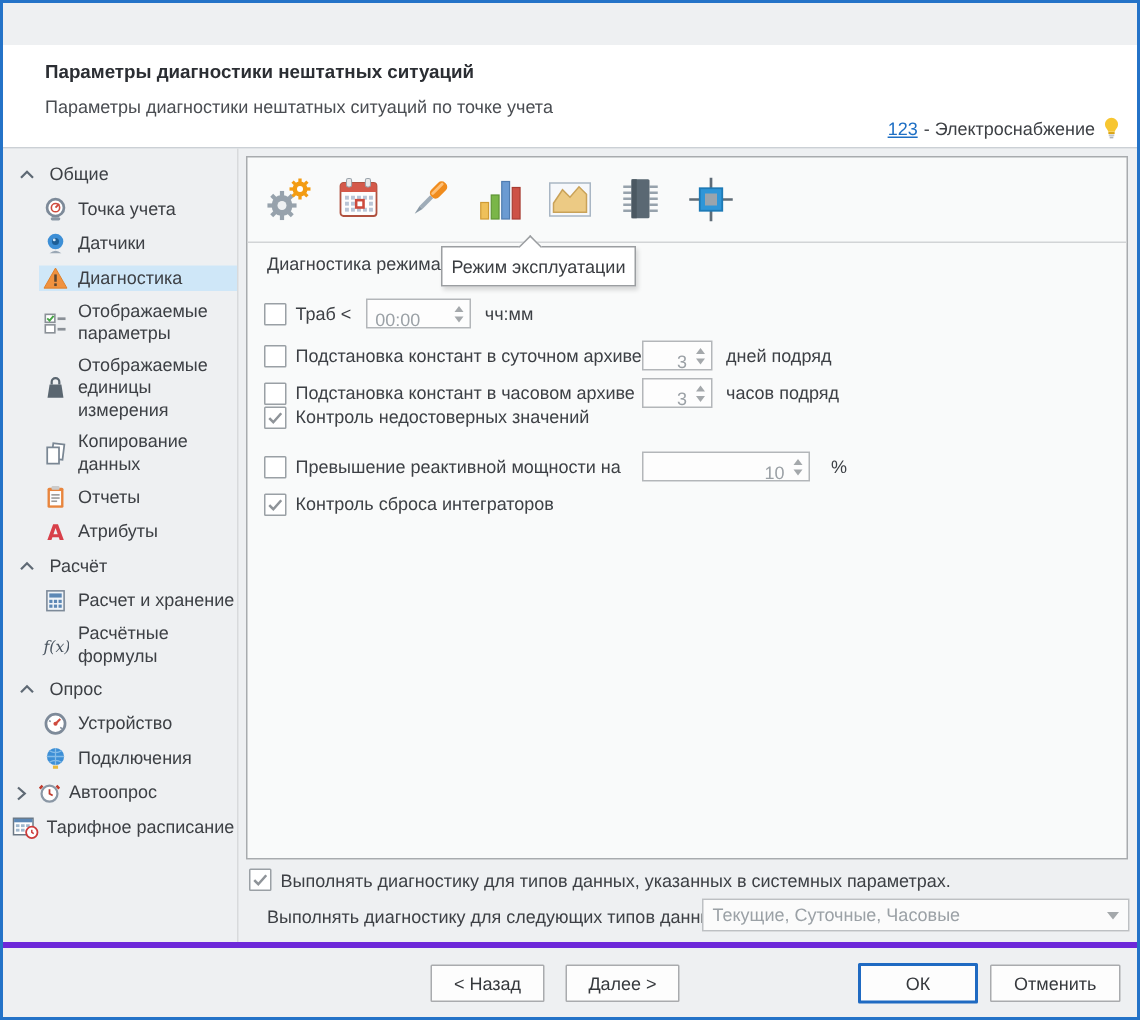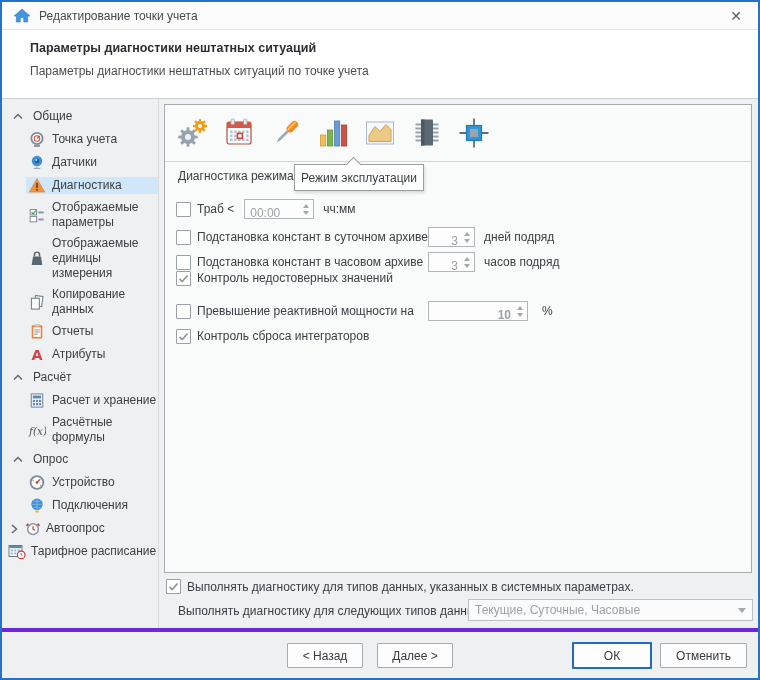--- a/index.html
+++ b/index.html
@@ -51,21 +51,21 @@
   .cb-row{position:absolute;left:11px;display:flex;align-items:center;height:20px;}
   .checkbox{width:13px;height:13px;box-sizing:content-box;border:1px solid #9aa0a5;background:#ffffff;
     border-radius:1px;flex:0 0 13px;position:relative;cursor:pointer;}
   .checkbox svg{position:absolute;left:1px;top:2px;width:11px;height:10px;}
   .cb-label{margin-left:6px;font-size:12px;white-space:nowrap;}
   .row-1 .cb-label,.row-2 .cb-label,.row-4 .cb-label{width:225px;}
   .spin{height:20px;box-sizing:border-box;border:1px solid #b3b6b9;background:#fdfdfd;
     display:flex;align-items:center;margin-left:6px;}
   .row-0 .spin{width:70px;margin-left:10px;}
   .row-1 .spin,.row-2 .spin{width:47px;}
-  .row-4 .spin{width:100px;font-weight:bold;}
+  .row-4 .spin{width:112px;}
   .spin .val{flex:1;font-size:12px;color:#9ba1a6;text-align:right;padding-right:3px;margin-top:8px;}
   .row-0 .spin .val{text-align:left;padding-left:5px;padding-right:0;}
   .arrows{width:12px;display:flex;flex-direction:column;align-items:center;gap:3px;padding-right:1px;}
   .arrow-up{width:0;height:0;border-left:3px solid transparent;border-right:3px solid transparent;
     border-bottom:4px solid #a4a8ab;}
   .arrow-down{width:0;height:0;border-left:3px solid transparent;border-right:3px solid transparent;
     border-top:4px solid #a4a8ab;}
   .suffix{margin-left:9px;font-size:12px;white-space:nowrap;}
   .row-4 .suffix{margin-left:14px;}
   
@@ -92,33 +92,36 @@
   .btn-back{left:285px;width:76px;}
   .btn-next{left:375px;width:76px;}
   .btn-ok{left:570px;width:80px;top:10px;height:27px;border:2px solid #1f6ac2;}
   .btn-cancel{left:658px;width:87px;}
 </style>
 </head>
 <body>
 
 <div class="window">
 
-  <div class="titlebar">
-    <span class="t-icon">
-        <svg viewBox="0 0 18 17">
-          <path d="M9 2 L17 9 h-2.3 v6 h-4 v-4.4 h-3.4 V15 h-4 V9 H1 Z" fill="#4396db" stroke="#2f7ec2" stroke-width="0.6"></path>
-        </svg>
-      </span>
-    <span class="t-text">Редактирование точки учета</span>
-    <span class="close">✕</span>
-  </div>
 
   <div class="header">
     <div class="h-title">Параметры диагностики нештатных ситуаций</div>
     <div class="h-sub">Параметры диагностики нештатных ситуаций по точке учета</div>
+    <div class="h-link">
+      <a>123</a>
+      <span>- Электроснабжение</span>
+      <span class="bulb">
+          <svg viewBox="0 0 16 18">
+            <path d="M8 1 a5 5 0 0 1 5 5 c0 2.3-1.4 3.3-2.1 4.6 l-.4 1 H5.5 l-.4-1 C4.4 9.3 3 8.3 3 6 a5 5 0 0 1 5-5 z" fill="#f7c631"></path>
+            <rect x="5.6" y="11.9" width="4.8" height="1.5" fill="#d9a415"></rect>
+            <rect x="5.9" y="13.7" width="4.2" height="1.4" fill="#c3c7cb"></rect>
+            <rect x="6.6" y="15.4" width="2.8" height="1.3" fill="#aeb3b8"></rect>
+          </svg>
+        </span>
+    </div>
   </div>
 
   <div class="sidebar">
       <div class="tree-row tree-group">
         <span class="chev">
           <svg viewBox="0 0 12 12">
             <path d="M2 7.5 L6 3.5 L10 7.5" stroke="#5f6a75" stroke-width="1.5" fill="none"></path>
           </svg>
         </span>
         <span>Общие</span>

